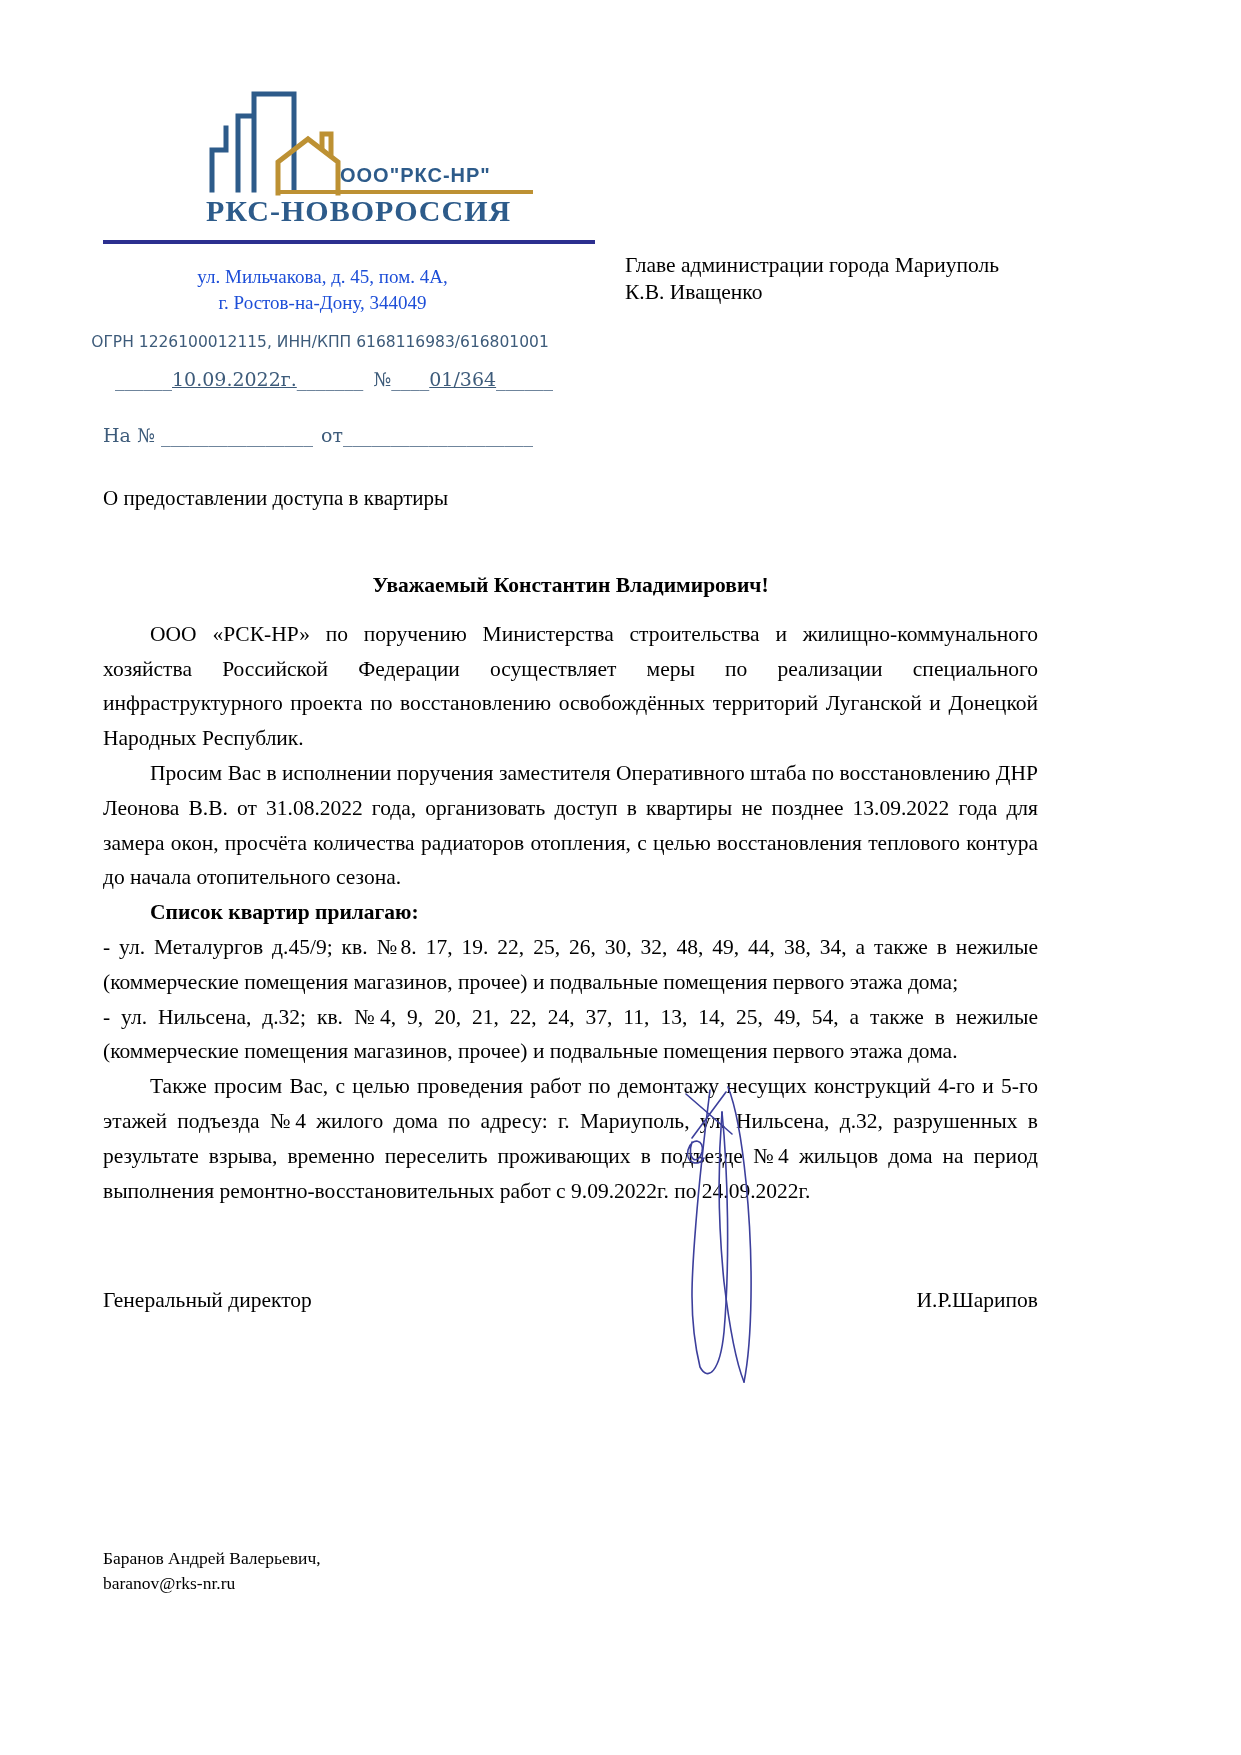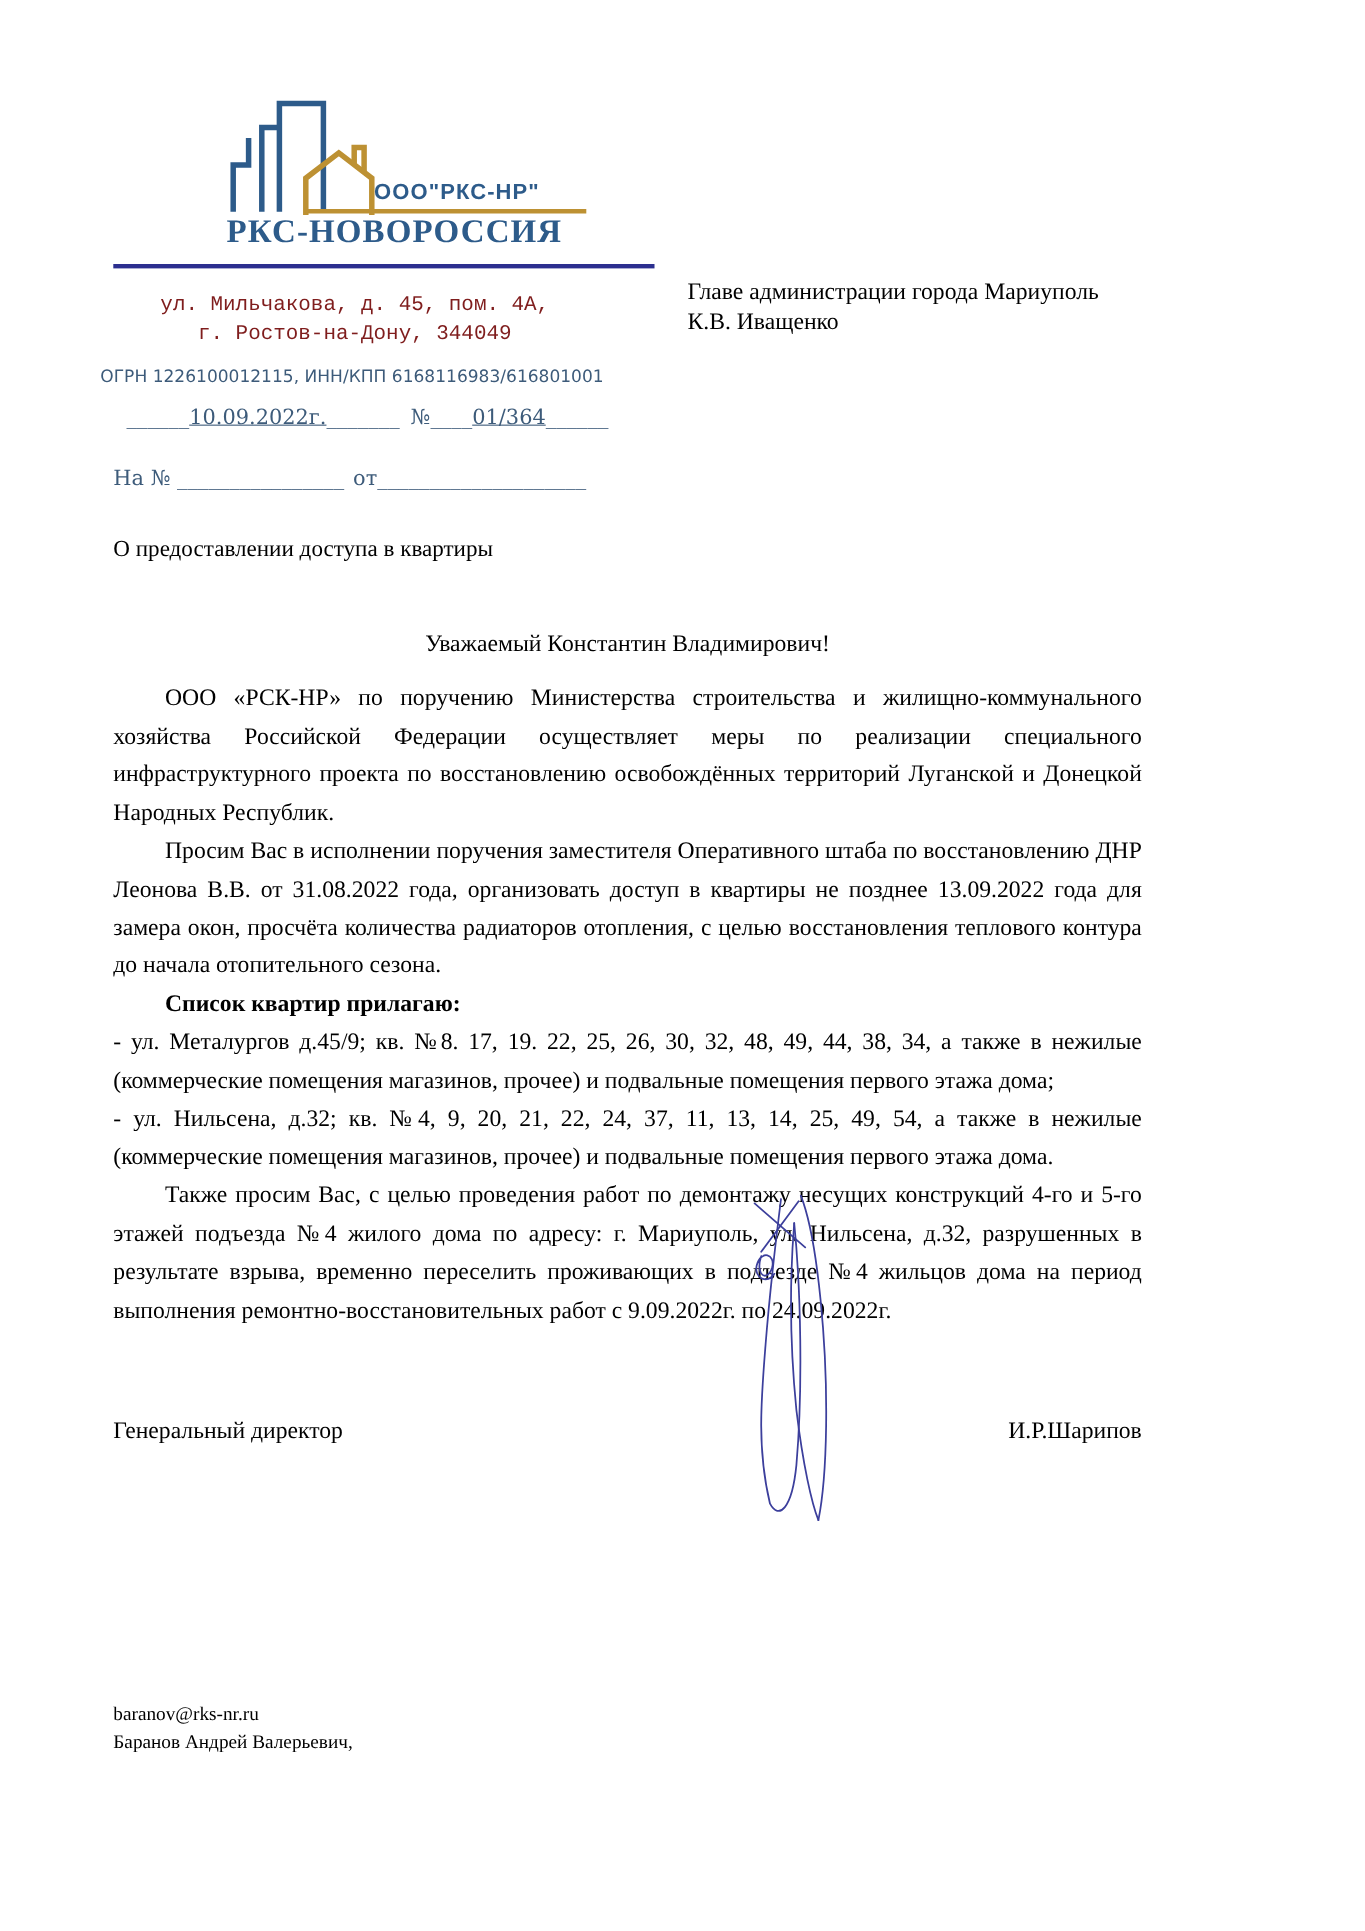--- a/index.html
+++ b/index.html
@@ -21,21 +21,21 @@
     font-size:20px;letter-spacing:1px;color:#2d5b8a;white-space:nowrap;
   }
   .logo-big{
     position:absolute;left:14px;top:112px;width:345px;
     font-family:Liberation Serif, serif;font-weight:bold;
     font-size:30px;letter-spacing:1px;color:#2d5b8a;white-space:nowrap;
   }
   .divider{position:absolute;left:103px;top:240px;width:492px;height:4px;background:#2c2f8f;}
   .hq-address{
     position:absolute;left:100px;top:264px;width:445px;text-align:center;
-    font-family:Liberation Mono, monospace;color:#7f1d1d;
+    font-family:Liberation Serif, serif;color:#1d4ed8;
     font-size:19px;line-height:26px;
   }
   .hq-reg{
     position:absolute;left:90px;top:320px;width:460px;text-align:center;
     font-family:"DejaVu Sans", sans-serif;color:#3d5b7a;
     font-size:15.5px;line-height:20px;white-space:nowrap;margin-top:12px;
   }
   
   .ref-line{
     position:absolute;left:103px;top:368px;width:470px;
@@ -56,21 +56,21 @@
   
   .subject{
     position:absolute;left:103px;top:486px;width:600px;
     font-size:21px;color:#000;
   }
   
   .body-block{
     position:absolute;left:103px;top:568px;width:935px;
     font-size:21.5px;line-height:34.8px;color:#000;
   }
-  .salutation{text-align:center;margin:0 0 14px 0;}
+  .salutation{text-align:center;margin:0 0 14px 0;font-weight:bold;}
   .body-block p{margin:0;text-align:justify;text-indent:47px;}
   .body-block p.no-indent{text-indent:0;}
   .list-intro{margin:0;text-indent:47px;text-align:left;font-weight:bold;}
   
   .sign-row{
     position:absolute;left:103px;top:1288px;width:935px;
     display:flex;justify-content:space-between;
     font-size:21.5px;color:#000;
   }
   .sign-scribble{position:absolute;left:648px;top:1082px;}
@@ -148,17 +148,17 @@
       <path d="M38,12 L84,52 M78,10 L44,56"></path>
     </g>
   </svg>
 
   <div class="sign-row">
     <span>Генеральный директор</span>
     <span>И.Р.Шарипов</span>
   </div>
 
   <div class="footer">
+    <div>Баранов Андрей Валерьевич,</div>
     <div>baranov@rks-nr.ru</div>
-    <div>Баранов Андрей Валерьевич,</div>
   </div>
 
 </div>
 
 </body></html>

